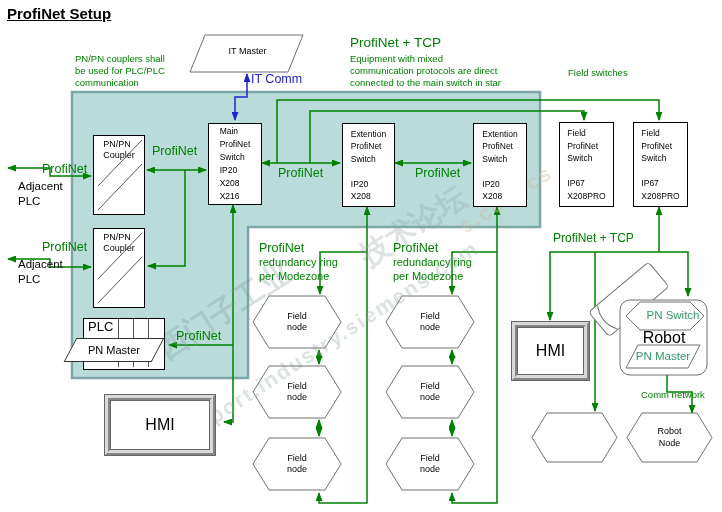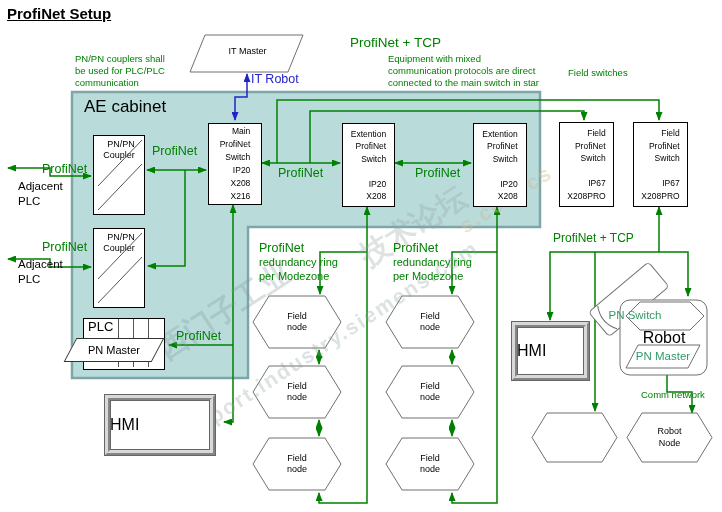--- a/index.html
+++ b/index.html
@@ -4,27 +4,27 @@
 <style>
   html,body{margin:0;padding:0;background:#fff;}
   #canvas{position:relative;width:722px;height:512px;background:#fff;overflow:hidden;
           font-family:"Liberation Sans","DejaVu Sans",sans-serif;color:#000;}
   .abs{position:absolute;}
   .pre{white-space:pre-line;}
   .green{color:#008000;}
   .blue{color:#2323cc;}
   .note{font-size:9.5px;line-height:12px;color:#008000;}
   .box{position:absolute;background:#fff;border:1px solid #000;display:flex;
-       align-items:center;justify-content:center;text-align:right;
+       align-items:center;justify-content:center;text-align:left;
        font-size:8.5px;line-height:12.5px;}
   .hexlabel{position:absolute;display:flex;align-items:center;justify-content:center;
             text-align:center;font-size:9px;line-height:11.5px;}
   .pflabel{position:absolute;font-size:12.5px;color:#008000;}
   .hmi{position:absolute;background:#fff;border:5px ridge #d9d9d9;outline:1px solid #666;
-       box-shadow:inset 0 0 0 1px #666;display:flex;align-items:center;justify-content:flex-start;
+       box-shadow:inset 0 0 0 1px #666;display:flex;align-items:center;justify-content:center;
        font-size:16px;}
   .wm{position:absolute;pointer-events:none;font-weight:bold;transform-origin:left top;}
 </style>
 </head>
 <body>
 
 <div id="canvas">
 
   <svg class="abs" style="left:0;top:0" width="722" height="512" viewBox="0 0 722 512">
     <defs>
@@ -104,31 +104,30 @@
   <div class="wm" style="left:168px;top:432px;font-size:21px;letter-spacing:2px;color:rgba(140,158,158,0.30);transform:rotate(-33deg);">support.industry.siemens.com</div>
   <div class="wm" style="left:455px;top:218px;font-size:21px;letter-spacing:2px;color:rgba(205,185,150,0.40);transform:rotate(-33deg);">s.com.cs</div>
 
   <div class="abs note pre" style="left:75px;top:53px;">PN/PN couplers shall
 be used for PLC/PLC
 communication</div>
 
   <div class="abs" style="left:7px;top:5px;font-size:15px;font-weight:bold;text-decoration:underline;">ProfiNet Setup</div>
 
   <div class="abs green" style="left:350px;top:35px;font-size:13.5px;">ProfiNet + TCP</div>
-  <div class="abs note pre" style="left:350px;top:53px;margin-left:38px;">Equipment with mixed
+  <div class="abs note pre" style="left:350px;top:53px;">Equipment with mixed
 communication protocols are direct
 connected to the main switch in star</div>
 
   <div class="abs note" style="left:568px;top:51px;margin-top:16px;">Field switches</div>
 
-  <div class="abs blue" style="left:251px;top:72px;font-size:12.5px;">IT Robot</div>
+  <div class="abs blue" style="left:251px;top:72px;font-size:12.5px;">IT Comm</div>
 
   <div class="abs" style="left:205px;top:46px;width:85px;text-align:center;font-size:9px;">IT Master</div>
 
-  <div class="abs" style="left:84px;top:97px;font-size:17px;">AE cabinet</div>
 
   <div class="pflabel" style="left:42px;top:162px;">ProfiNet</div>
   <div class="abs pre" style="left:18px;top:179px;font-size:11.5px;line-height:15px;">Adjacent
 PLC</div>
   <div class="pflabel" style="left:42px;top:240px;">ProfiNet</div>
   <div class="abs pre" style="left:18px;top:257px;font-size:11.5px;line-height:15px;">Adjacent
 PLC</div>
 
   <div class="box" style="left:93px;top:135px;width:52px;height:80px;align-items:flex-start;font-size:9px;line-height:11px;padding-top:3px;box-sizing:border-box;">
     <span class="pre">PN/PN
@@ -228,21 +227,21 @@
 node</div>
   <div class="hexlabel pre" style="left:386px;top:296px;width:88px;height:52px;">Field
 node</div>
   <div class="hexlabel pre" style="left:386px;top:366px;width:88px;height:52px;">Field
 node</div>
   <div class="hexlabel pre" style="left:386px;top:438px;width:88px;height:52px;">Field
 node</div>
 
   <div class="abs green" style="left:553px;top:231px;font-size:12px;">ProfiNet + TCP</div>
 
-  <div class="hexlabel" style="left:596px;top:302px;width:78px;height:28px;font-size:11.5px;color:#339966;">PN Switch</div>
+  <div class="hexlabel" style="left:634px;top:302px;width:78px;height:28px;font-size:11.5px;color:#339966;">PN Switch</div>
   <div class="hexlabel" style="left:622px;top:329px;width:84px;height:18px;font-size:16px;color:#000;">Robot</div>
   <div class="hexlabel" style="left:626px;top:345px;width:74px;height:23px;font-size:11.5px;color:#339966;">PN Master</div>
 
   <div class="abs green" style="left:641px;top:389px;font-size:9.5px;">Comm network</div>
 
   <div class="hexlabel pre" style="left:627px;top:413px;width:85px;height:49px;">Robot
 Node</div>
 
 </div>
 

